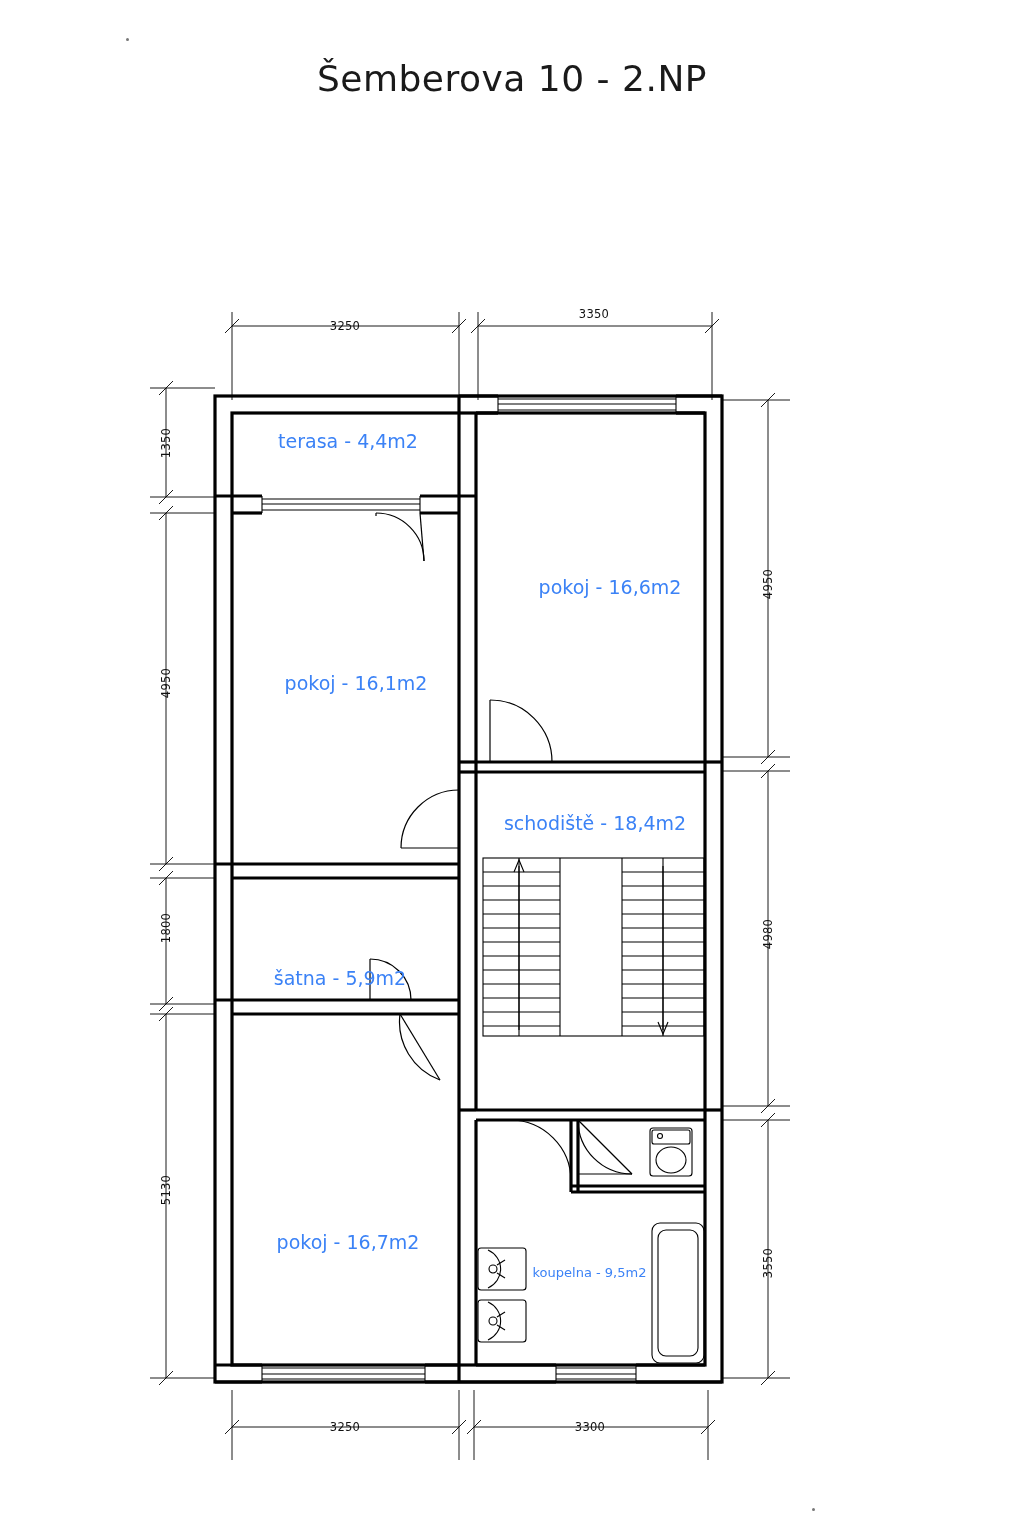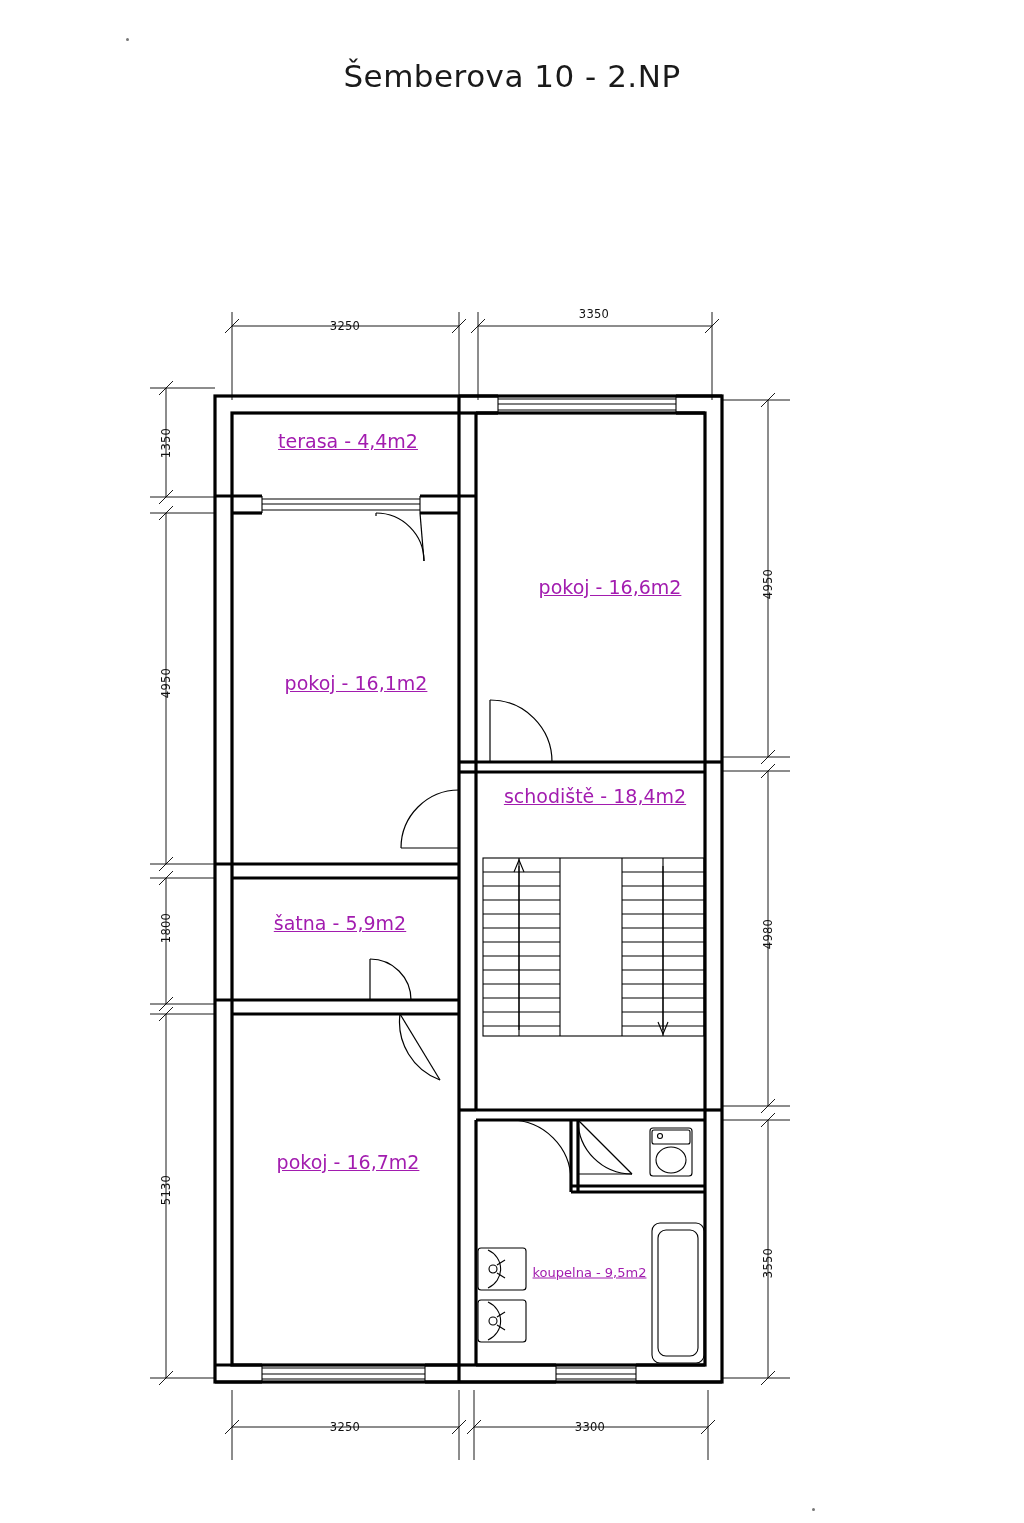--- a/index.html
+++ b/index.html
@@ -14,40 +14,39 @@
     font-family: "DejaVu Sans", sans-serif;
     color: #111111;
     overflow: hidden;
   }
   #page-title {
     position: absolute;
     left: 0;
     top: 58px;
     width: 1024px;
     text-align: center;
-    font-size: 31px;
+    font-size: 36px;
     font-weight: 400;
     letter-spacing: 0.5px;
     color: #1a1a1a;
   }
   .plan {
     position: absolute;
     left: 0;
     top: 0;
     width: 1024px;
     height: 1523px;
   }
   .room-label {
     position: absolute;
     font-size: 19px;
-    color: #a21caf;
+    color: #3b82f6;
     white-space: nowrap;
     transform: translate(-50%, -50%);
     text-align: center;
-    text-decoration: underline;
   }
   .room-label.small {
     font-size: 13px;
     padding-left: 9px;
   }
   .dim-label {
     position: absolute;
     font-size: 11.5px;
     color: #111111;
     white-space: nowrap;
@@ -368,23 +367,23 @@
       <line x1="556" y1="1365" x2="556" y2="1382"></line>
       <line x1="636" y1="1365" x2="636" y2="1382"></line>
     </g>
 
   </g>
 </svg>
 
 <div class="room-label" style="left:348px; top:441px;">terasa - 4,4m2</div>
 <div class="room-label" style="left:595px; top:587px;margin-left:15px;">pokoj - 16,6m2</div>
 <div class="room-label" style="left:348px; top:683px;margin-left:8px;">pokoj - 16,1m2</div>
-<div class="room-label" style="left:595px; top:796px;">schodiště - 18,4m2</div>
-<div class="room-label" style="left:340px; top:923px;">šatna - 5,9m2</div>
-<div class="room-label" style="left:348px; top:1162px;">pokoj - 16,7m2</div>
+<div class="room-label" style="left:595px; top:823px;">schodiště - 18,4m2</div>
+<div class="room-label" style="left:340px; top:978px;">šatna - 5,9m2</div>
+<div class="room-label" style="left:348px; top:1242px;">pokoj - 16,7m2</div>
 <div class="room-label small" style="left:585px; top:1272px;">koupelna - 9,5m2</div>
 
 <div class="dim-label" style="left:345px; top:326px;">3250</div>
 <div class="dim-label" style="left:594px; top:314px;">3350</div>
 
 <div class="dim-label" style="left:345px; top:1427px;">3250</div>
 <div class="dim-label" style="left:590px; top:1427px;">3300</div>
 
 <div class="dim-label vert" style="left:166px; top:443px;">1350</div>
 <div class="dim-label vert" style="left:166px; top:683px;">4950</div>

